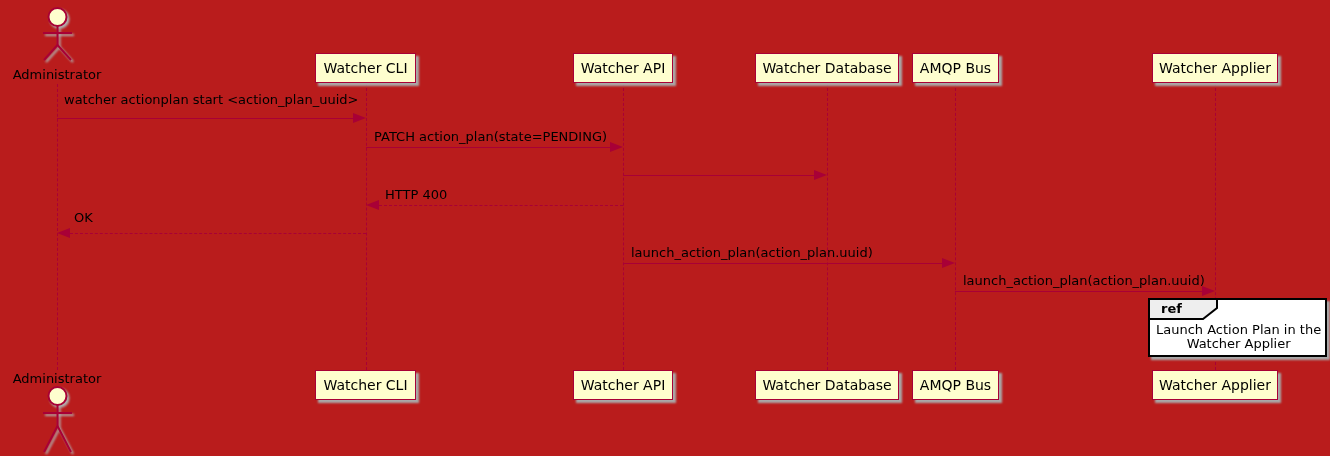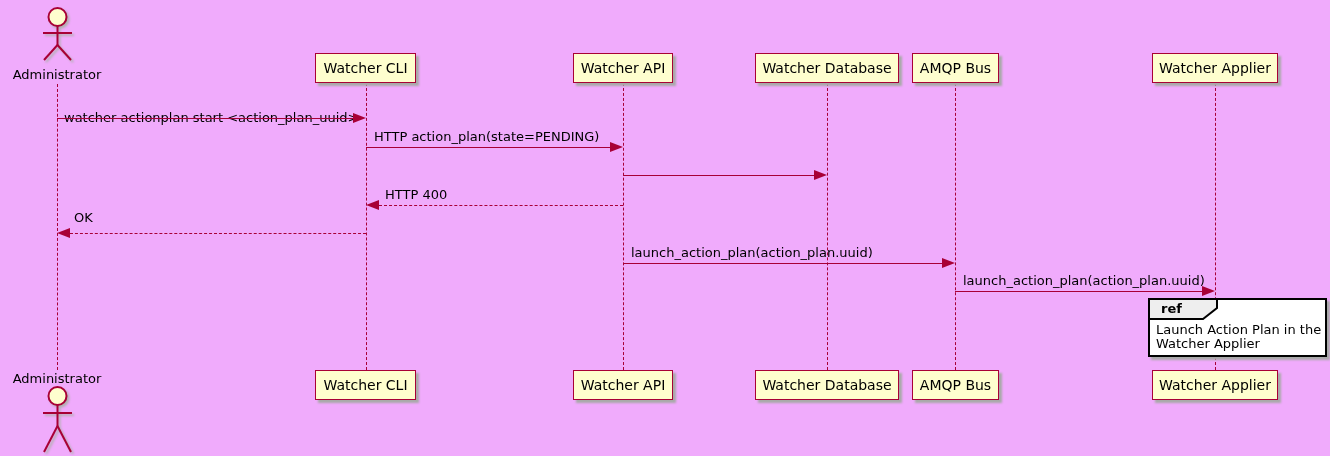--- a/index.html
+++ b/index.html
@@ -1,18 +1,18 @@
 <!DOCTYPE html>
 <html style="--participant-fill: #FEFECE; --participant-border: #A80036; --lifeline-color: #A80036; --arrow-color: #A80036; --ref-border: #000000; --ref-header-fill: #EEEEEE; --ref-fill: #FFFFFF; --text: #000000;"><head>
 <meta charset="utf-8">
 <style>
   * { margin:0; padding:0; box-sizing:border-box; }
   html,body { background:#ffffff; }
   #canvas {
-    position:relative; width:1330px; height:456px; background:#f0abfc;
+    position:relative; width:1330px; height:456px; background:#b91c1c;
     font-family:"DejaVu Sans","Liberation Sans",sans-serif; color:#000;
     overflow:hidden;
   }
   .pbox {
     position:absolute; height:30px;
     background:var(--participant-fill); border:1.5px solid var(--participant-border);
     box-shadow:3px 3px 2px #a9a9a9;
     display:flex; align-items:center; justify-content:center;
     font-size:14px; z-index:3; white-space:nowrap;
   }
@@ -40,21 +40,21 @@
     position:absolute; left:1148px; top:298px; width:179px; height:59px;
     background:var(--ref-fill); border:2px solid var(--ref-border);
     box-shadow:3px 3px 2px #a9a9a9; z-index:4;
   }
   #ref-header-shape { position:absolute; left:-2px; top:-2px; }
   #ref-keyword {
     position:absolute; left:11px; top:1px; font-weight:bold; font-size:13px; z-index:5;
   }
   #ref-text {
     position:absolute; left:6px; top:23px; font-size:13px; line-height:14px;
-    white-space:pre-line; z-index:5;
+    white-space:pre-line; z-index:5;text-align:center;
   }
 </style>
 </head>
 <body>
 
 <div id="canvas">
 
   <div class="lifeline" style="left:57px;top:84px;height:286px"></div>
   <div class="lifeline" style="left:366px;top:83px;height:287px"></div>
   <div class="lifeline" style="left:623px;top:83px;height:287px"></div>
@@ -80,25 +80,25 @@
   <div class="pbox" style="left:755px;top:53px;width:144px">
     <span>Watcher Database</span>
     </div>
   <div class="pbox" style="left:912px;top:53px;width:87px">
     <span>AMQP Bus</span>
     </div>
   <div class="pbox" style="left:1152px;top:53px;width:126px">
     <span>Watcher Applier</span>
     </div>
 
-  <div class="msg-label" style="left:64px;top:110px">watcher actionplan start &lt;action_plan_uuid&gt;</div>
+  <div class="msg-label" style="left:64px;top:92px">watcher actionplan start &lt;action_plan_uuid&gt;</div>
   <div class="msg-line" style="left:57px;top:118px;width:296px"></div>
   <div class="arr-r" style="left:353px;top:113px"></div>
 
-  <div class="msg-label" style="left:374px;top:129px">HTTP action_plan(state=PENDING)</div>
+  <div class="msg-label" style="left:374px;top:129px">PATCH action_plan(state=PENDING)</div>
   <div class="msg-line" style="left:366px;top:147px;width:244px"></div>
   <div class="arr-r" style="left:610px;top:142px"></div>
 
   <div class="msg-line" style="left:623px;top:175px;width:191px"></div>
   <div class="arr-r" style="left:814px;top:170px"></div>
 
   <div class="msg-label" style="left:385px;top:187px">HTTP 400</div>
   <div class="msg-line dashed" style="left:379px;top:205px;width:244px"></div>
   <div class="arr-l" style="left:366px;top:200px"></div>
 

